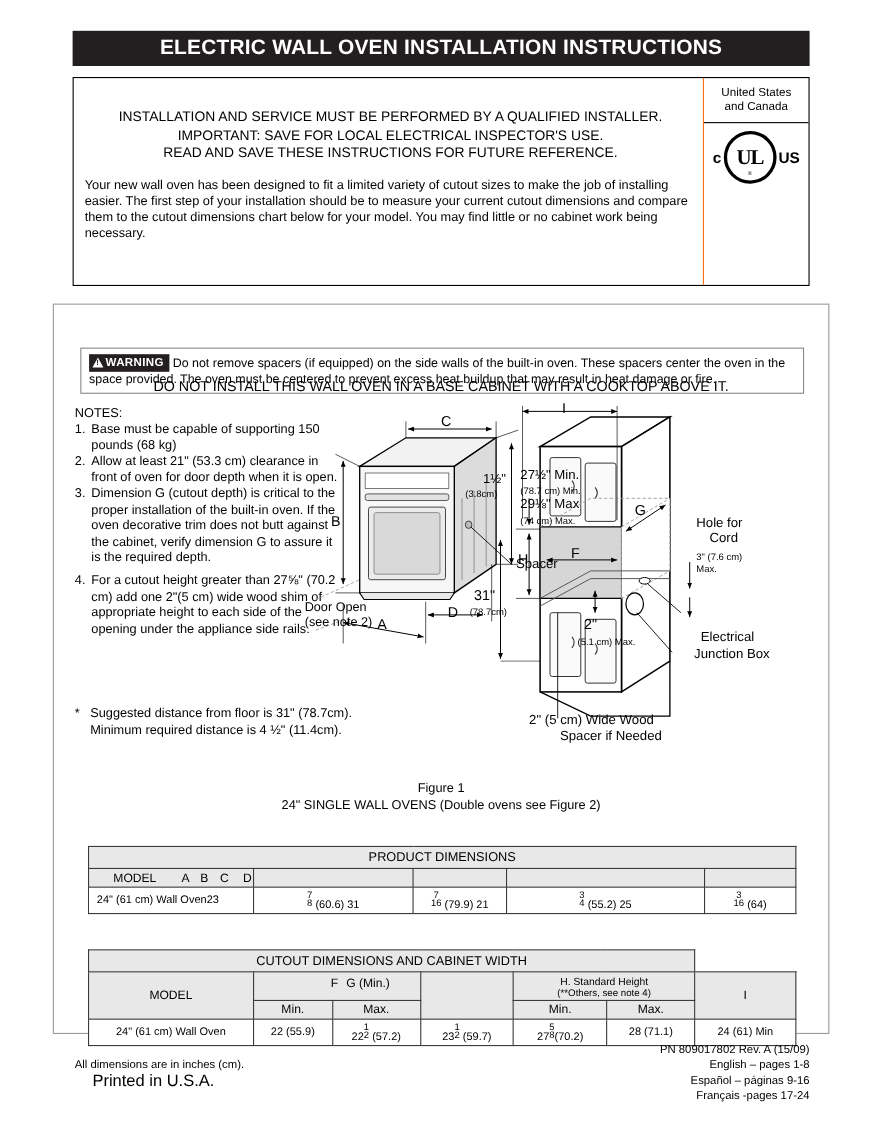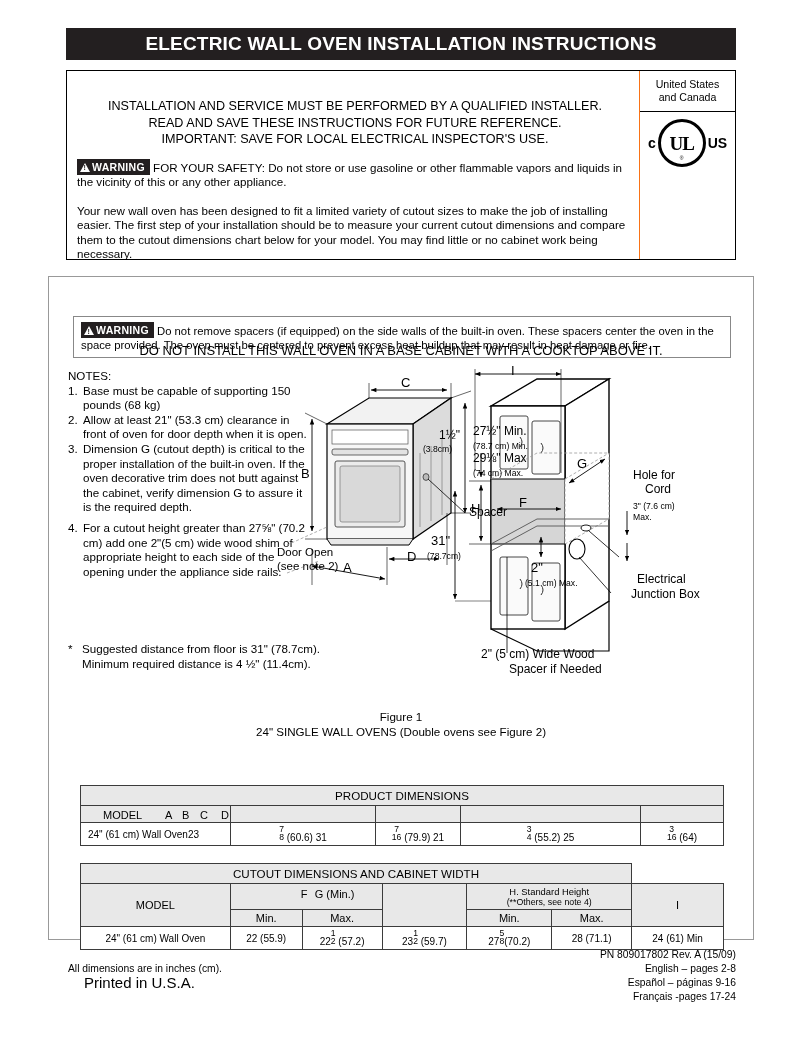--- a/index.html
+++ b/index.html
@@ -262,21 +262,21 @@
     padding: 3px;
   }
   .tbl .sub {
     background: #e8e8e8;
     font-size: 11px;
   }
   .tbl .datarow td {
     font-size: 10px;
     background: #fff;
   }
-  .tbl-product { top: 508px; padding-left: 11px; }
+  .tbl-product { top: 492px; padding-left: 11px; }
   .tbl-cutout  { top: 586px; }
   .tiny { font-size: 8.4px; }
 
   
   .footer-left {
     position: absolute;
     left: 68px; top: 962px;
     font-size: 10.3px;
     line-height: 14px;
   }
@@ -292,26 +292,22 @@
 <body>
 
 <div class="page">
 
   <div class="title-bar">ELECTRIC WALL OVEN INSTALLATION INSTRUCTIONS</div>
 
   <div class="top-box">
     <div class="top-left">
       <div class="hdr-lines">
         <div class="l1">INSTALLATION AND SERVICE MUST BE PERFORMED BY A QUALIFIED INSTALLER.</div>
+        <div>IMPORTANT: SAVE FOR LOCAL ELECTRICAL INSPECTOR'S USE.</div>
         <div>READ AND SAVE THESE INSTRUCTIONS FOR FUTURE REFERENCE.</div>
-        <div>IMPORTANT: SAVE FOR LOCAL ELECTRICAL INSPECTOR'S USE.</div>
-      </div>
-      <div class="warn-block">
-        <span class="warning-badge"><span class="tri"></span><span>WARNING</span></span>
-        <span>FOR YOUR SAFETY: Do not store or use gasoline or other flammable vapors and liquids in the vicinity of this or any other appliance.</span>
       </div>
       <div class="para-block">Your new wall oven has been designed to fit a limited variety of cutout sizes to make the job of installing easier. The first step of your installation should be to measure your current cutout dimensions and compare them to the cutout dimensions chart below for your model. You may find little or no cabinet work being necessary.</div>
     </div>
 
     <div class="ul-box">
       <div class="ul-country">
         <span>United States</span>
         <span>and Canada</span>
       </div>
       <div class="ul-mark">
@@ -582,18 +578,18 @@
       </table>
 
   </div>
 
   <div class="footer-left">
     <div>All dimensions are in inches (cm).</div>
     <div style="font-size:15px;margin-left:16px;">Printed in U.S.A.</div>
   </div>
   <div class="footer-right">
     <div>PN 809017802 Rev. A (15/09)</div>
-    <div>English – pages 2-8</div>
+    <div>English – pages 1-8</div>
     <div>Español – páginas 9-16</div>
     <div>Français -pages 17-24</div>
   </div>
 
 </div>
 
 </body></html>

